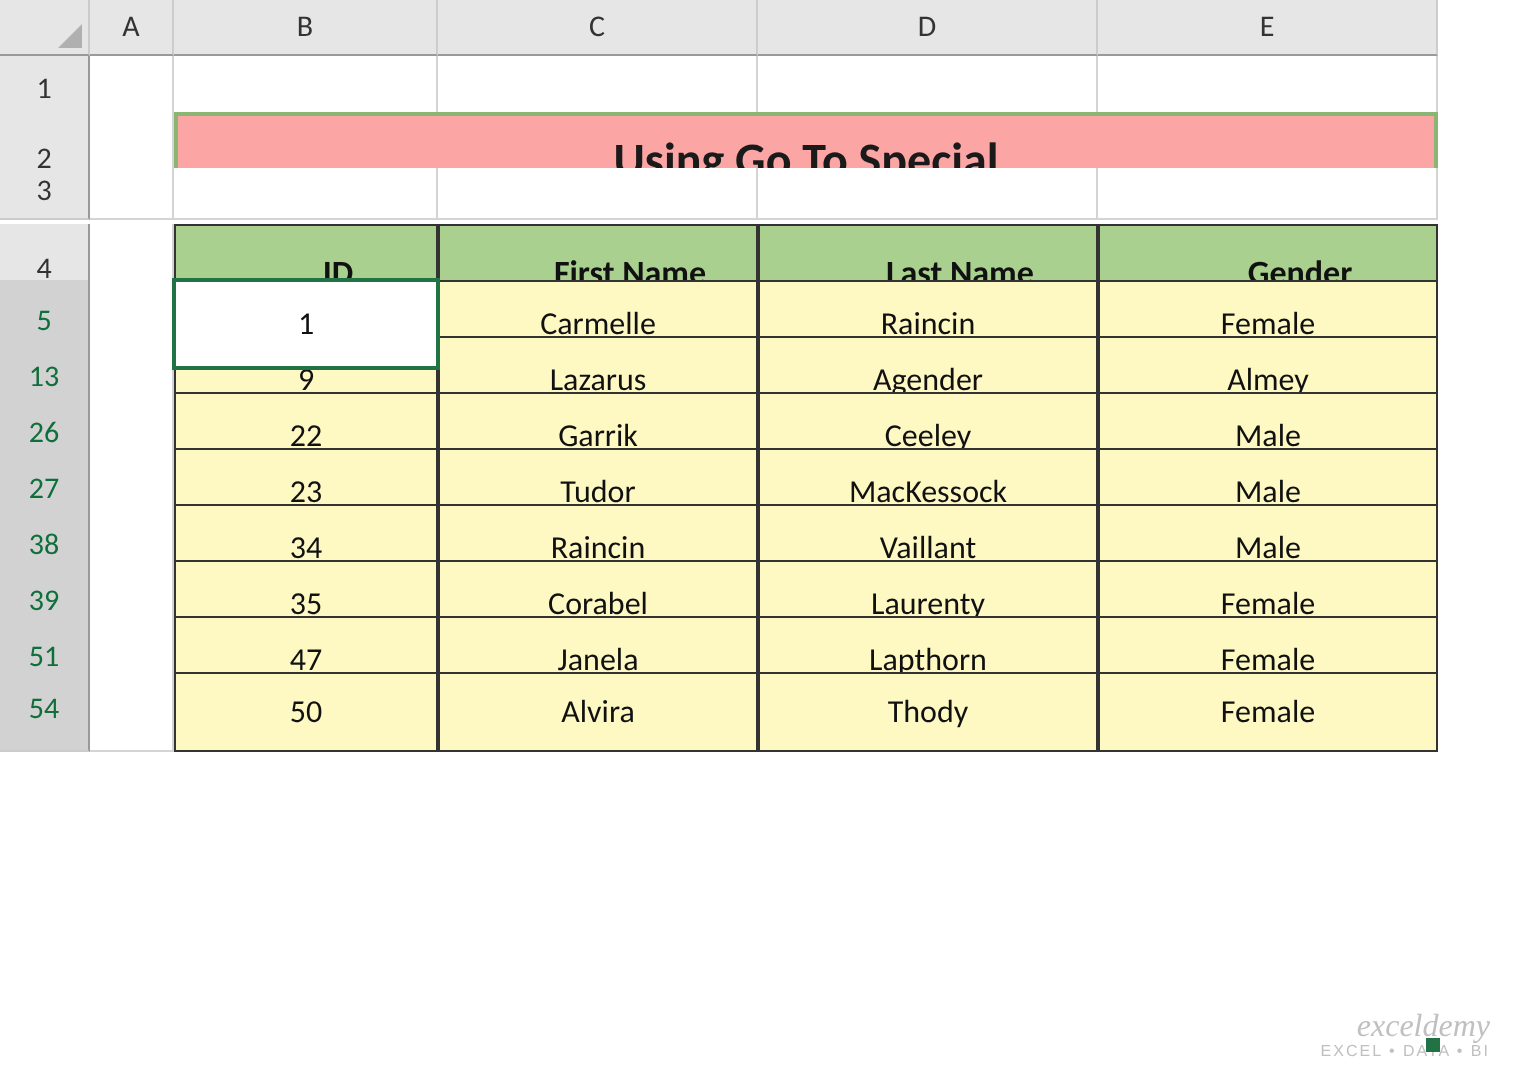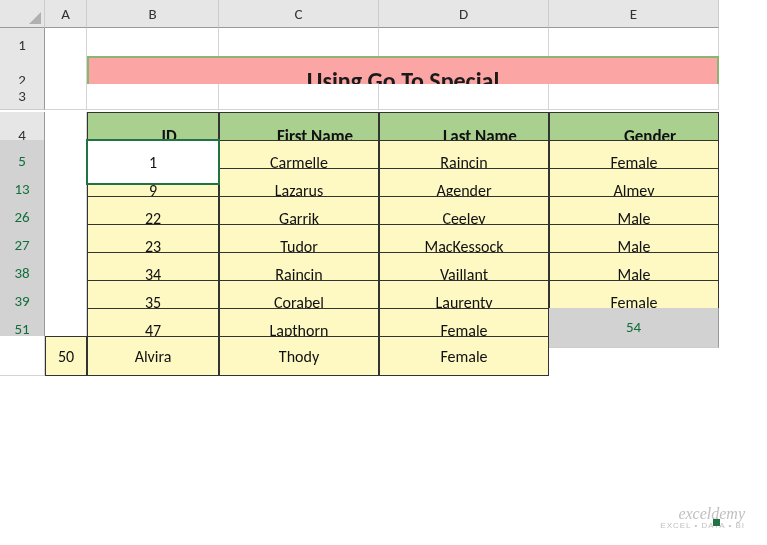--- a/index.html
+++ b/index.html
@@ -208,20 +208,21 @@
   <div class="row-head selected row-data">39</div>
   <div class="cell row-data"></div>
   <div class="data-cell row-data">35</div>
   <div class="data-cell row-data">Corabel</div>
   <div class="data-cell row-data">Laurenty</div>
   <div class="data-cell row-data">Female</div>
 
   <div class="row-head selected row-data">51</div>
   <div class="cell row-data"></div>
   <div class="data-cell row-data">47</div>
+  <div class="data-cell row-data">Janela</div>
   <div class="data-cell row-data">Lapthorn</div>
   <div class="data-cell row-data">Female</div>
 
   <div class="row-head selected row-last">54</div>
   <div class="cell row-last"></div>
   <div class="data-cell row-last">50</div>
   <div class="data-cell row-last">Alvira</div>
   <div class="data-cell row-last">Thody</div>
   <div class="data-cell row-last">Female</div>
 </div>

